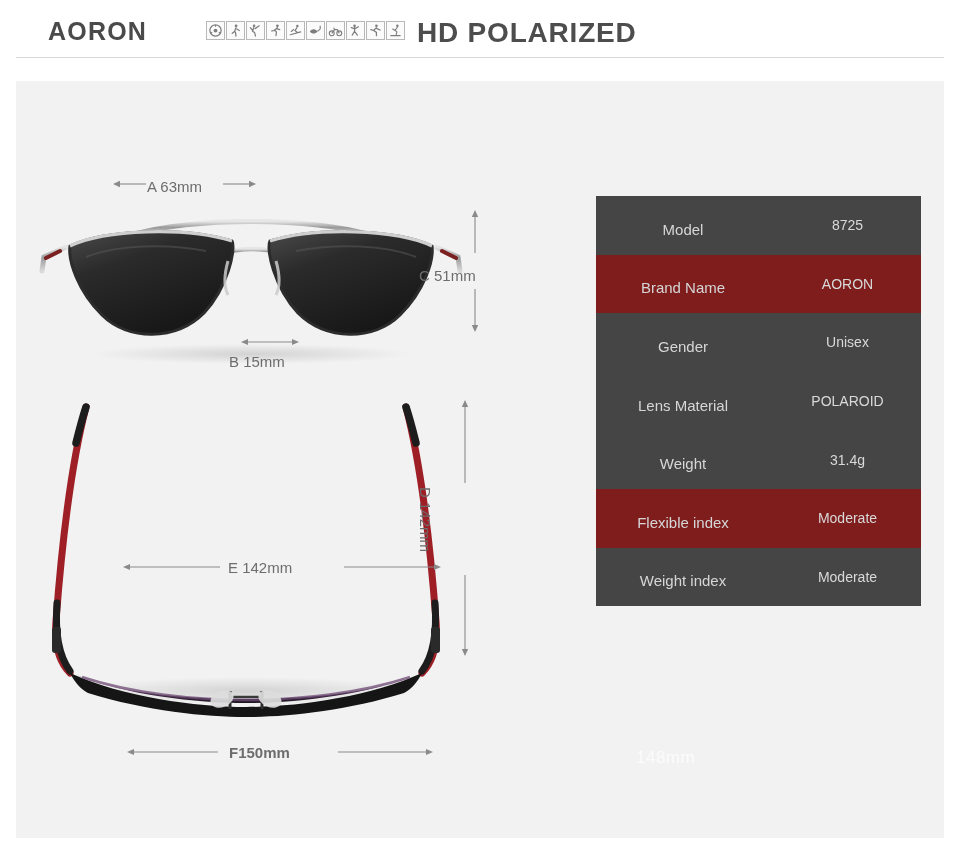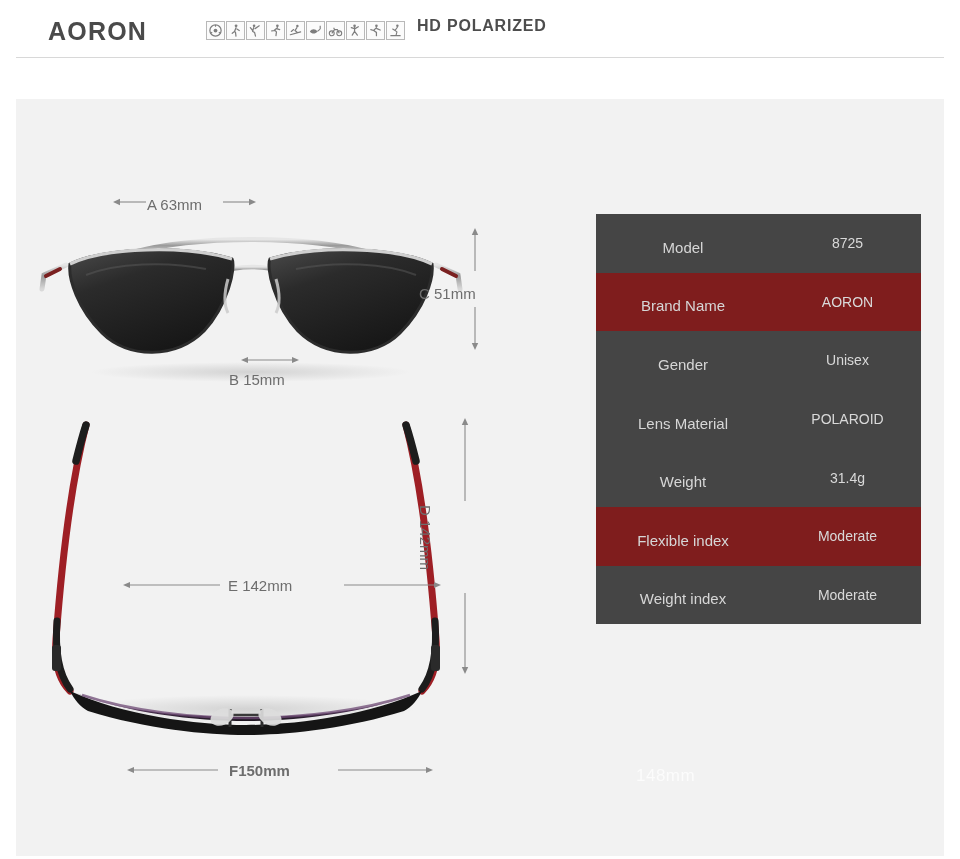--- a/index.html
+++ b/index.html
@@ -42,36 +42,36 @@
     box-sizing: border-box;
     display: flex;
     align-items: center;
     justify-content: center;
     background: #fbfbfb;
   }
   .activity-icon svg { display: block; }
   #tagline {
     position: absolute;
     left: 417px; top: 17px;
-    font-size: 16px;
+    font-size: 28px;
     font-weight: bold;
     letter-spacing: 0.8px;
     color: #4d4d4d;
   }
   #header-divider {
     position: absolute;
     left: 16px; top: 57px;
     width: 928px; height: 1px;
     background: #d8d8d8;
   }
 
   
   #content-panel {
     position: absolute;
-    left: 16px; top: 99px;
+    left: 16px; top: 81px;
     width: 928px; height: 757px;
     background: #f2f2f2;
   }
 
   
   .dim-label {
     position: absolute;
     color: #6d6d6d;
     font-size: 15px;
     white-space: nowrap;

